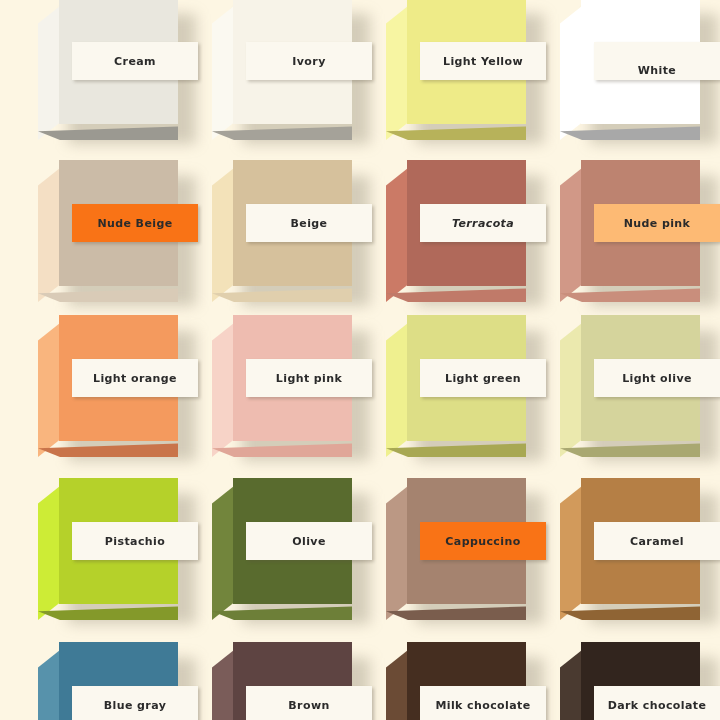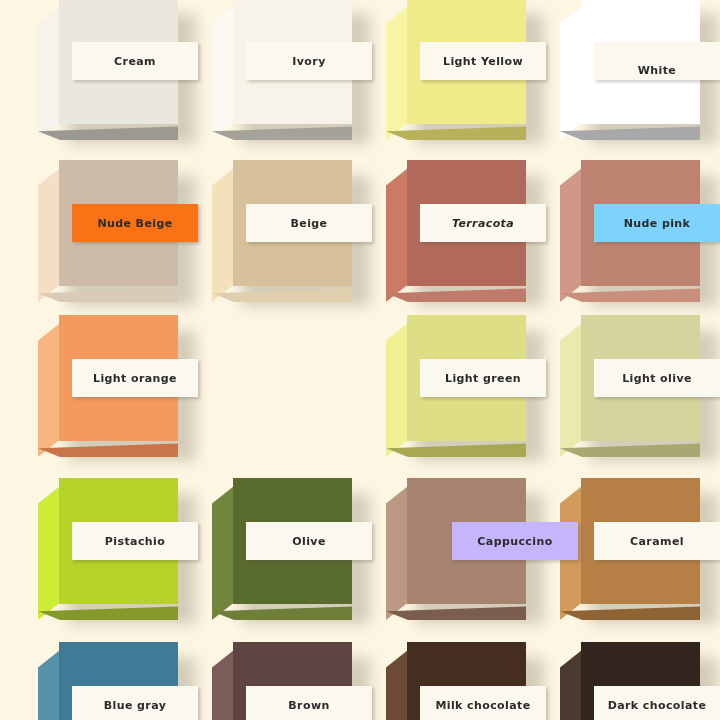--- a/index.html
+++ b/index.html
@@ -163,33 +163,42 @@
       <div class="face-front" style="background: rgb(176, 105, 90);"></div>
       <div class="label-plate" style="background: rgb(251, 248, 239);">
         <span class="label-text" style="color: rgb(43, 43, 43);">Terracota</span>
       </div>
     </div>
     <div class="swatch" style="left: 560px; top: 160px;">
       <div class="cube-shadow"></div>
       <div class="face-left" style="background: rgb(209, 152, 135);"></div>
       <div class="face-bottom" style="background: rgb(201, 142, 124);"></div>
       <div class="face-front" style="background: rgb(189, 131, 112);"></div>
-      <div class="label-plate" style="background: #7dd3fc;">
+      <div class="label-plate" style="background: #fdba74;">
         <span class="label-text" style="color: rgb(43, 43, 43);">Nude pink</span>
       </div>
     </div>
     <div class="swatch" style="left: 38px; top: 315px;">
       <div class="cube-shadow"></div>
       <div class="face-left" style="background: rgb(249, 181, 126);"></div>
       <div class="face-bottom" style="background: rgb(201, 116, 74);"></div>
       <div class="face-front" style="background: rgb(244, 154, 94);"></div>
       <div class="label-plate" style="background: rgb(251, 248, 239);">
         <span class="label-text" style="color: rgb(43, 43, 43);">Light orange</span>
       </div>
     </div>
+    <div class="swatch" style="left: 212px; top: 315px;">
+      <div class="cube-shadow"></div>
+      <div class="face-left" style="background: rgb(247, 211, 199);"></div>
+      <div class="face-bottom" style="background: rgb(224, 166, 152);"></div>
+      <div class="face-front" style="background: rgb(238, 188, 176);"></div>
+      <div class="label-plate" style="background: rgb(251, 248, 239);">
+        <span class="label-text" style="color: rgb(43, 43, 43);">Light pink</span>
+      </div>
+    </div>
     <div class="swatch" style="left: 386px; top: 315px;">
       <div class="cube-shadow"></div>
       <div class="face-left" style="background: rgb(239, 240, 143);"></div>
       <div class="face-bottom" style="background: rgb(168, 168, 83);"></div>
       <div class="face-front" style="background: rgb(221, 222, 134);"></div>
       <div class="label-plate" style="background: rgb(251, 248, 239);">
         <span class="label-text" style="color: rgb(43, 43, 43);">Light green</span>
       </div>
     </div>
     <div class="swatch" style="left: 560px; top: 315px;">
@@ -217,21 +226,21 @@
       <div class="face-front" style="background: rgb(89, 107, 46);"></div>
       <div class="label-plate" style="background: rgb(251, 248, 239);">
         <span class="label-text" style="color: rgb(43, 43, 43);">Olive</span>
       </div>
     </div>
     <div class="swatch" style="left: 386px; top: 478px;">
       <div class="cube-shadow"></div>
       <div class="face-left" style="background: rgb(187, 152, 132);"></div>
       <div class="face-bottom" style="background: rgb(122, 93, 77);"></div>
       <div class="face-front" style="background: rgb(165, 131, 111);"></div>
-      <div class="label-plate" style="background: #c4b5fd; margin-left: 32px;">
+      <div class="label-plate" style="background: #f97316;">
         <span class="label-text" style="color: rgb(43, 43, 43);">Cappuccino</span>
       </div>
     </div>
     <div class="swatch" style="left: 560px; top: 478px; padding-left: 16px;">
       <div class="cube-shadow"></div>
       <div class="face-left" style="background: rgb(210, 154, 91);"></div>
       <div class="face-bottom" style="background: rgb(143, 100, 52);"></div>
       <div class="face-front" style="background: rgb(181, 127, 69);"></div>
       <div class="label-plate" style="background: rgb(251, 248, 239);">
         <span class="label-text" style="color: rgb(43, 43, 43);">Caramel</span>

